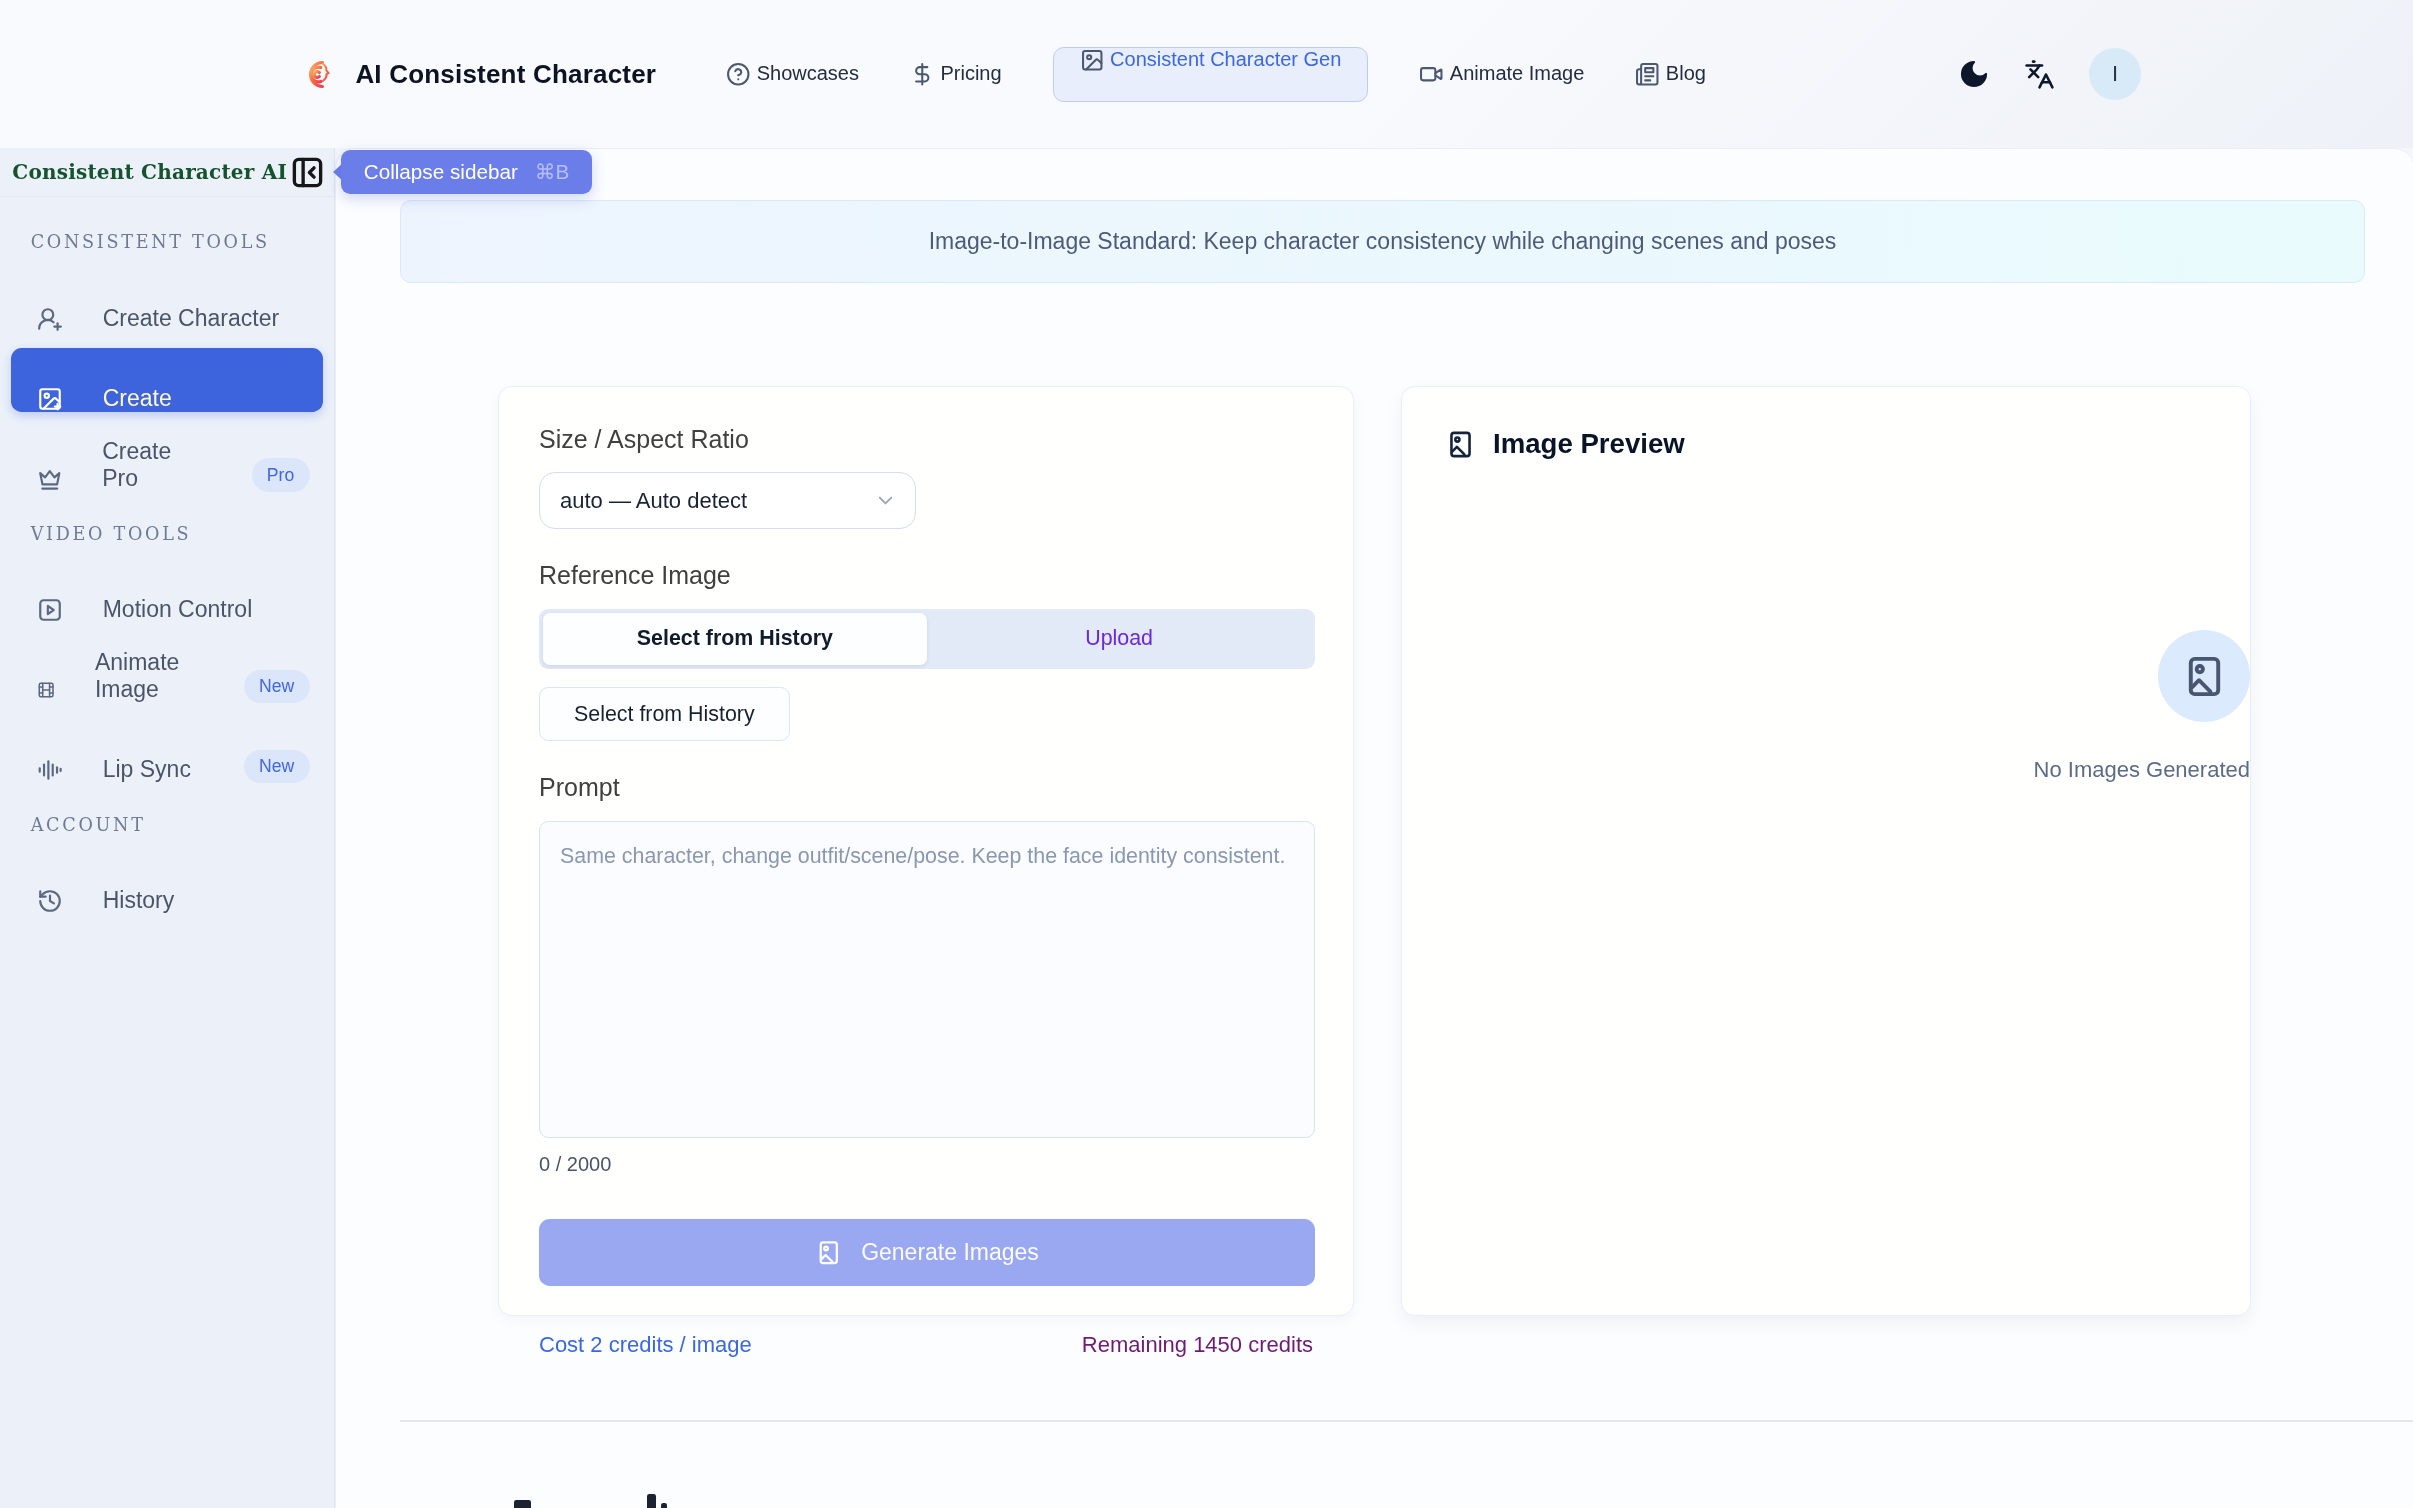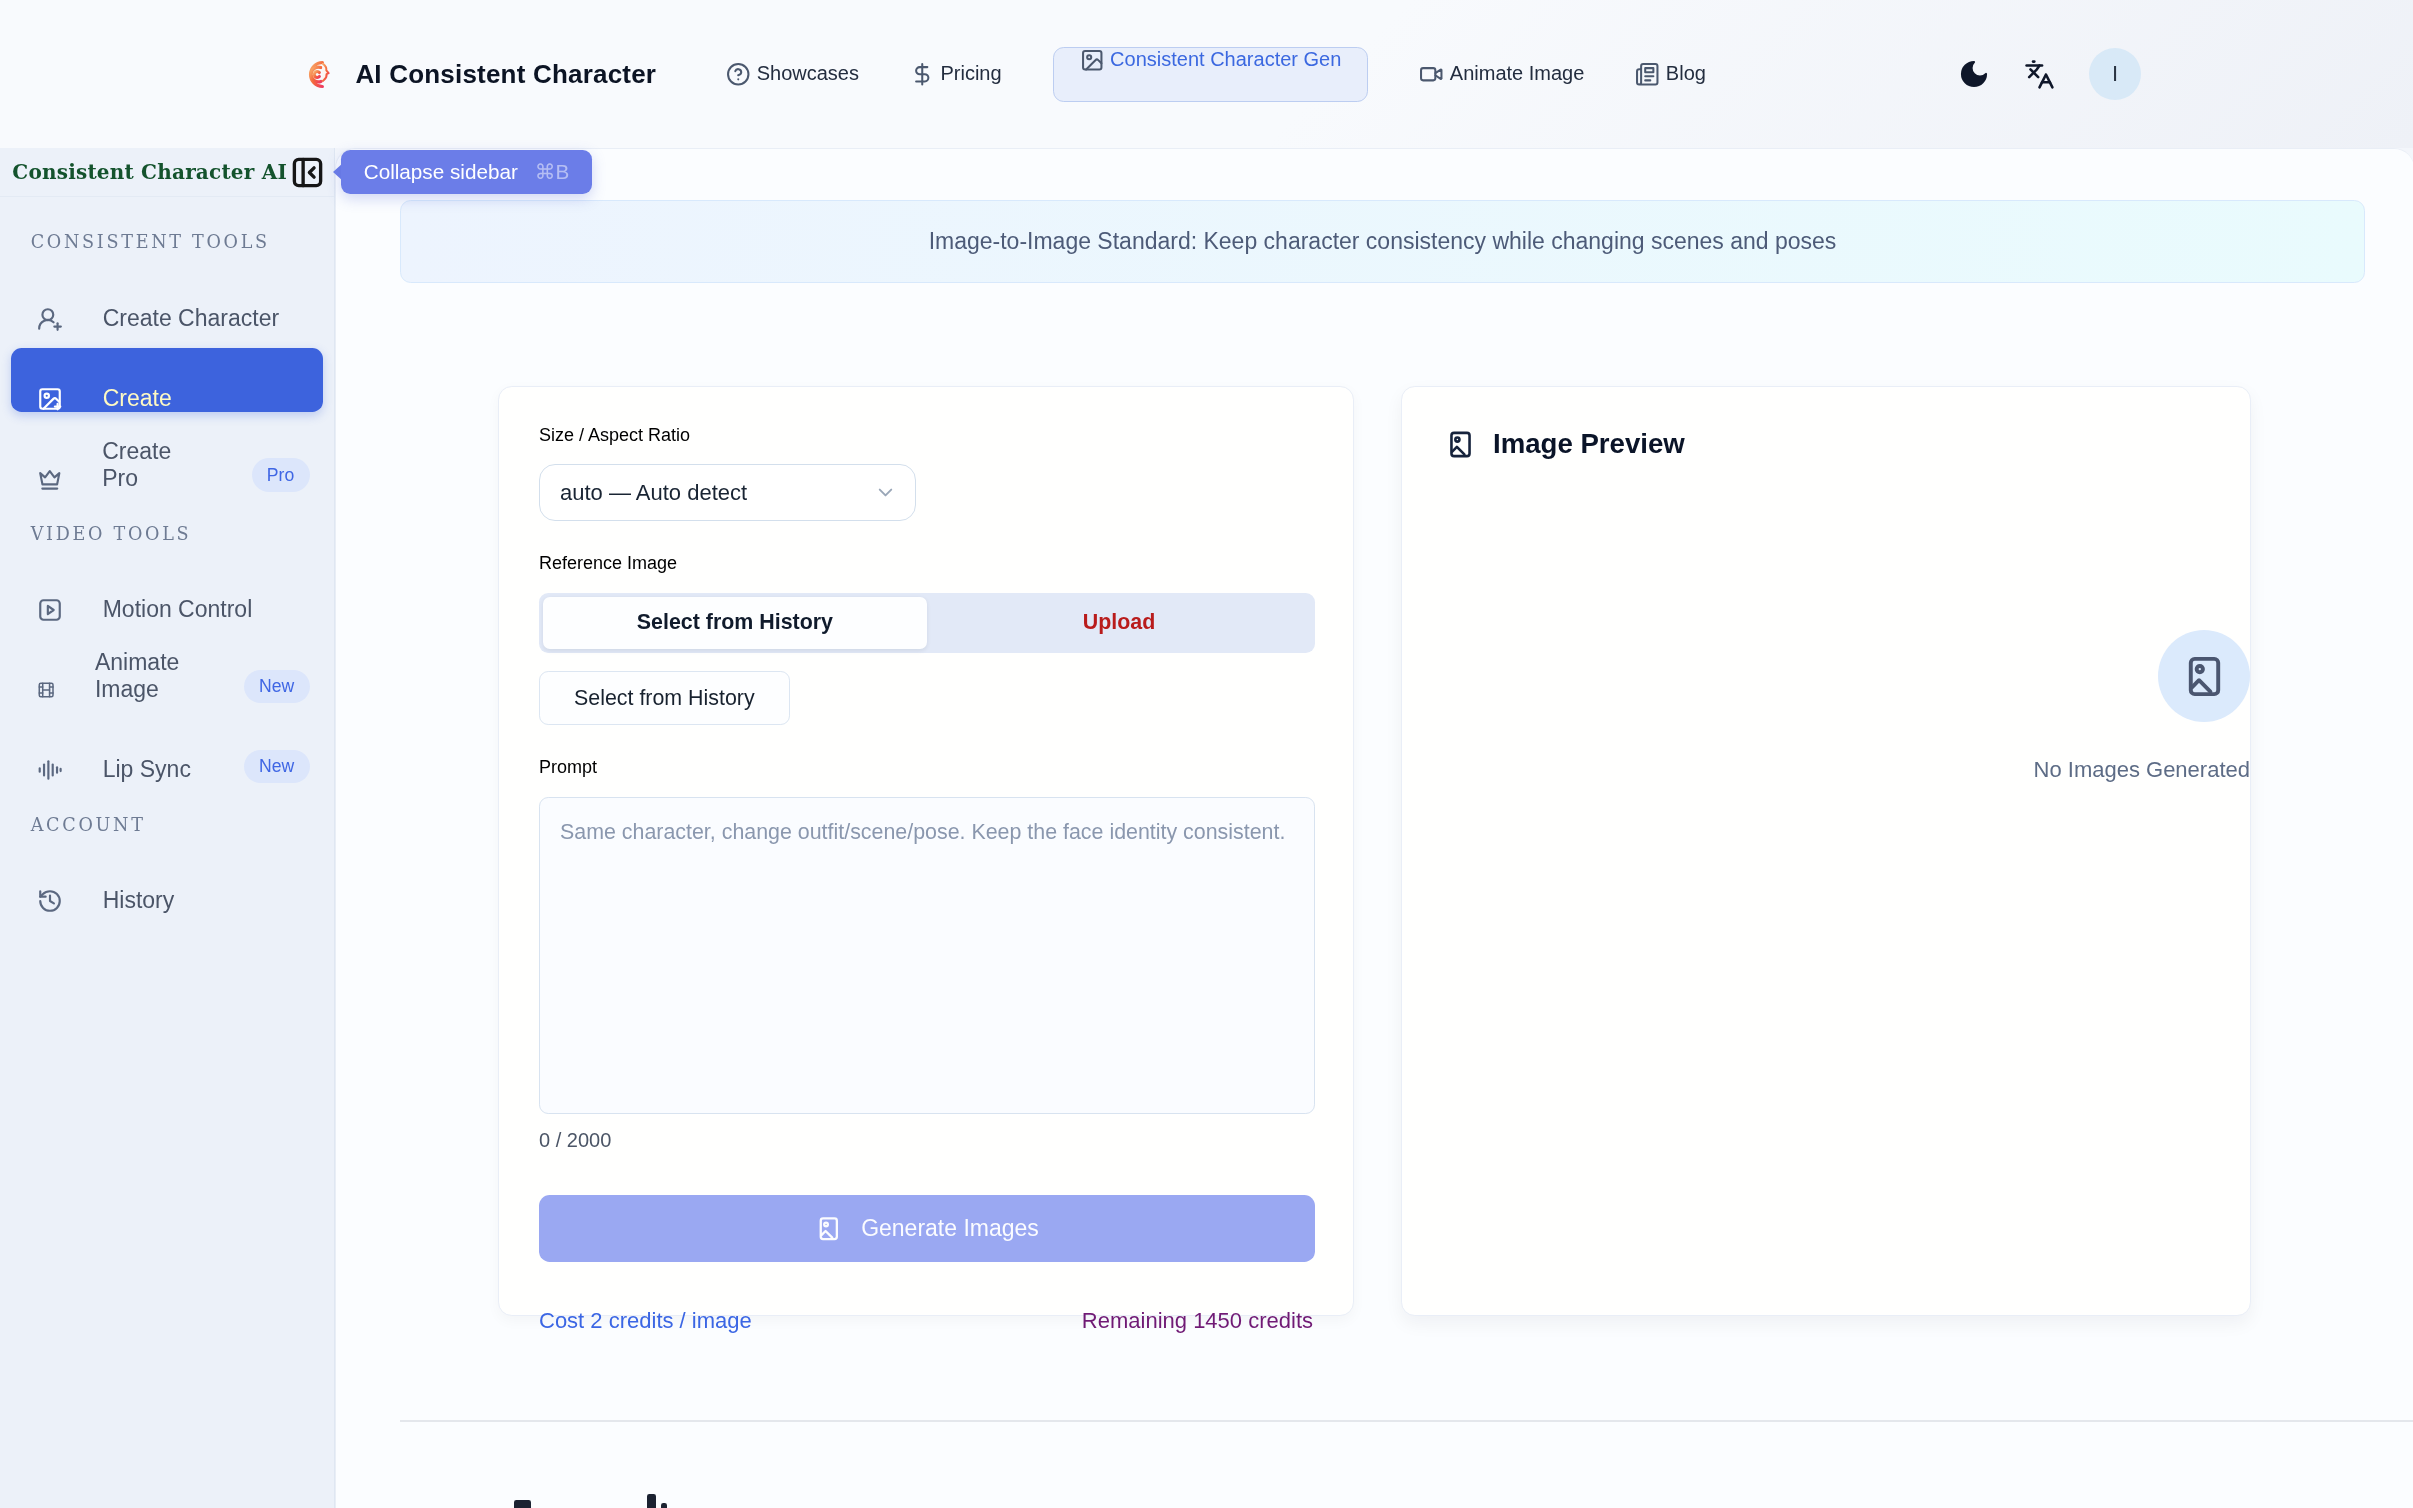--- a/index.html
+++ b/index.html
@@ -110,36 +110,36 @@
     font-size:23px; color:#4d5b78;
   }
   .card {
     position:absolute; top:237px; height:930px;
     background:#fffffe; border:1.5px solid #e9eef7; border-radius:13.8px;
     box-shadow:0 4.6px 13.8px rgba(15,23,42,.035);
   }
   .form-card { left:162px; width:856px; padding:38px 40px; }
   .preview-card { left:1065px; width:850px; padding:41px 43px; box-shadow:0 7.7px 18.4px rgba(15,23,42,.05); }
 
-  .field-label { font-size:18px; font-weight:500; color:#000000; margin-bottom:18.4px; }
+  .field-label { font-size:25px; font-weight:500; color:#404040; margin-bottom:18.4px; }
   .select-box {
     width:377px; height:57px; background:#ffffff;
     border:1.5px solid #d3dfec; border-radius:16px;
     display:flex; align-items:center; padding:0 18.4px 0 20px;
     font-size:22px; color:#192433; cursor:pointer; margin-bottom:32px;
   }
   .select-box .chev { margin-left:auto; color:#9aa7b8; }
 
   .tabs {
     width:776px; height:60px; background:#e2e9f7; border-radius:9.2px;
     padding:3.8px; display:flex; margin-bottom:18.4px;
   }
   .tab {
     flex:1; display:flex; align-items:center; justify-content:center;
-    font-size:21.4px; color:#b91c1c; border-radius:6.9px; cursor:pointer;font-weight:bold;
+    font-size:21.4px; color:#6d28d9; border-radius:6.9px; cursor:pointer;
   }
   .tab.active { background:#fdfeff; color:#101b2c; font-weight:600; box-shadow:0 1.5px 4.6px rgba(15,23,42,.08); }
 
   .history-btn {
     height:54px; padding:0 34px; background:#fdfeff;
     border:1.5px solid #dce6f2; border-radius:9.2px;
     font-size:21.4px; font-weight:500; color:#18222f;
     cursor:pointer; margin-bottom:32px;
     font-family:"Liberation Sans", sans-serif;
   }

